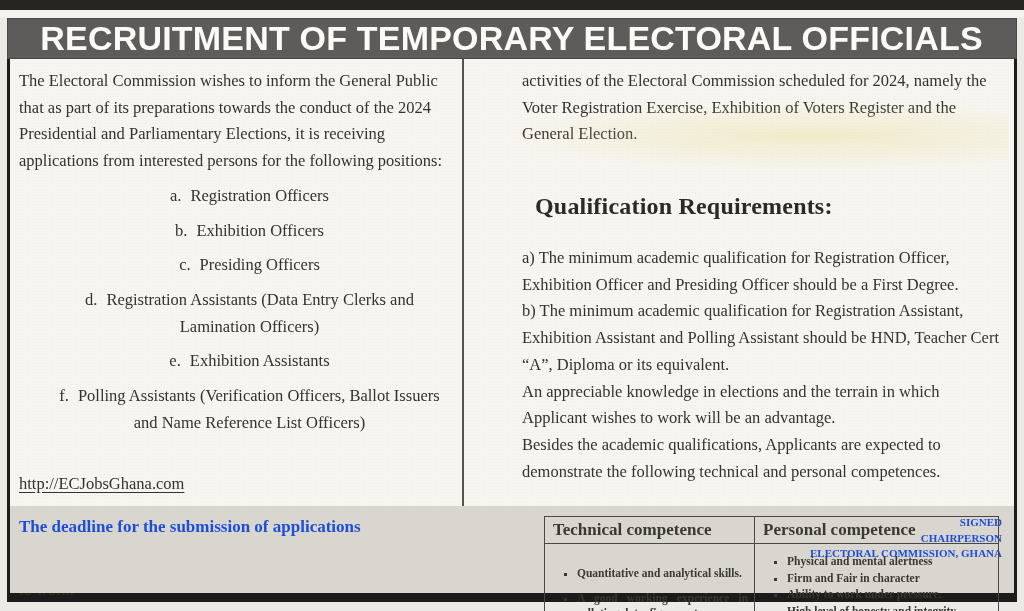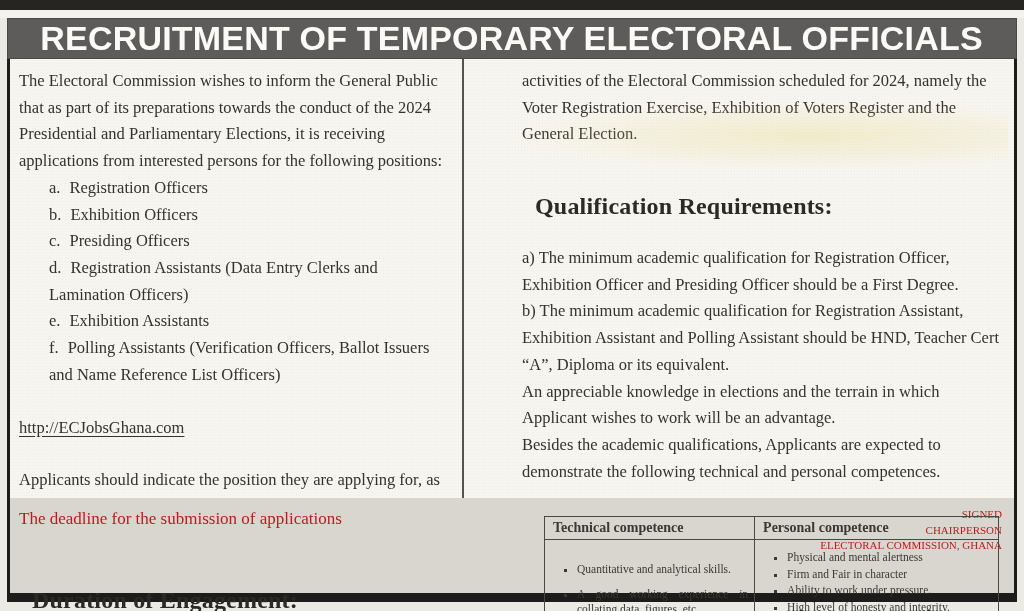--- a/index.html
+++ b/index.html
@@ -52,21 +52,21 @@
     position:absolute;left:6px;right:6px;top:44px;height:66px;
     background:radial-gradient(ellipse at 60% 50%, rgba(232,218,140,0.38), rgba(232,218,140,0.0) 75%);
     pointer-events:none;
   }
 
   p.body-para{margin:0;}
   .spacer-lg{height:26px;}
   .spacer-md{height:20px;}
 
   .positions{padding-left:30px;}
-  .pos-item{margin:0;}
+  .pos-item{margin:8px;text-align:center;}
   .pos-label{margin-right:9px;}
 
   .link-line{text-decoration:underline;text-underline-offset:3px;}
 
   h2.section-heading{
     margin:13px;font-size:24px;font-weight:bold;color:#2c2a26;
     font-family:"Liberation Serif", serif;letter-spacing:0.2px;
   }
   .heading-gap{height:6px;}
 
@@ -77,40 +77,40 @@
     border-collapse:collapse;
     margin:30px 6px 0 22px;
     width:455px;
     font-size:11.5px;line-height:1.35;color:#3a3834;
     table-layout:fixed;
   }
   .competence-table th,.competence-table td{
     border:1px solid #4a4844;vertical-align:top;padding:2px 6px;
   }
   .competence-table th{
-    text-align:left;font-weight:bold;font-size:14px;padding:2px 8px;
+    text-align:left;font-weight:bold;font-size:17px;padding:2px 8px;
   }
   .col-tech{width:46%;}
   .col-pers{width:54%;}
   .competence-table ul{
     margin:0;padding-left:26px;list-style-type:square;
   }
   .competence-table td.cell-tech ul{margin-top:20px;}
   .competence-table td.cell-pers ul{margin-top:8px;}
-  .competence-table li{margin-bottom:9px;}
+  .competence-table li{margin-bottom:9px;font-weight:bold;}
   .competence-table td.cell-pers li{margin-bottom:1px;}
   .competence-table td.cell-tech li{text-align:justify;}
   .competence-table td{height:132px;}
 
   
   .footer{
     height:70px;background:#d9d6d0;
     display:flex;justify-content:space-between;align-items:flex-start;
-    padding:9px 12px 16px 9px;box-sizing:content-box;
-    font-weight:normal;color:#b91c1c;
+    padding:9px 12px 8px 9px;box-sizing:content-box;
+    font-weight:bold;color:#1d4ed8;
   }
   .deadline{font-size:17px;line-height:1.45;}
   .signature{text-align:right;font-size:11px;line-height:1.42;}
 </style>
 </head>
 <body>
 
 <div class="page">
 
   <div class="top-strip"></div>

